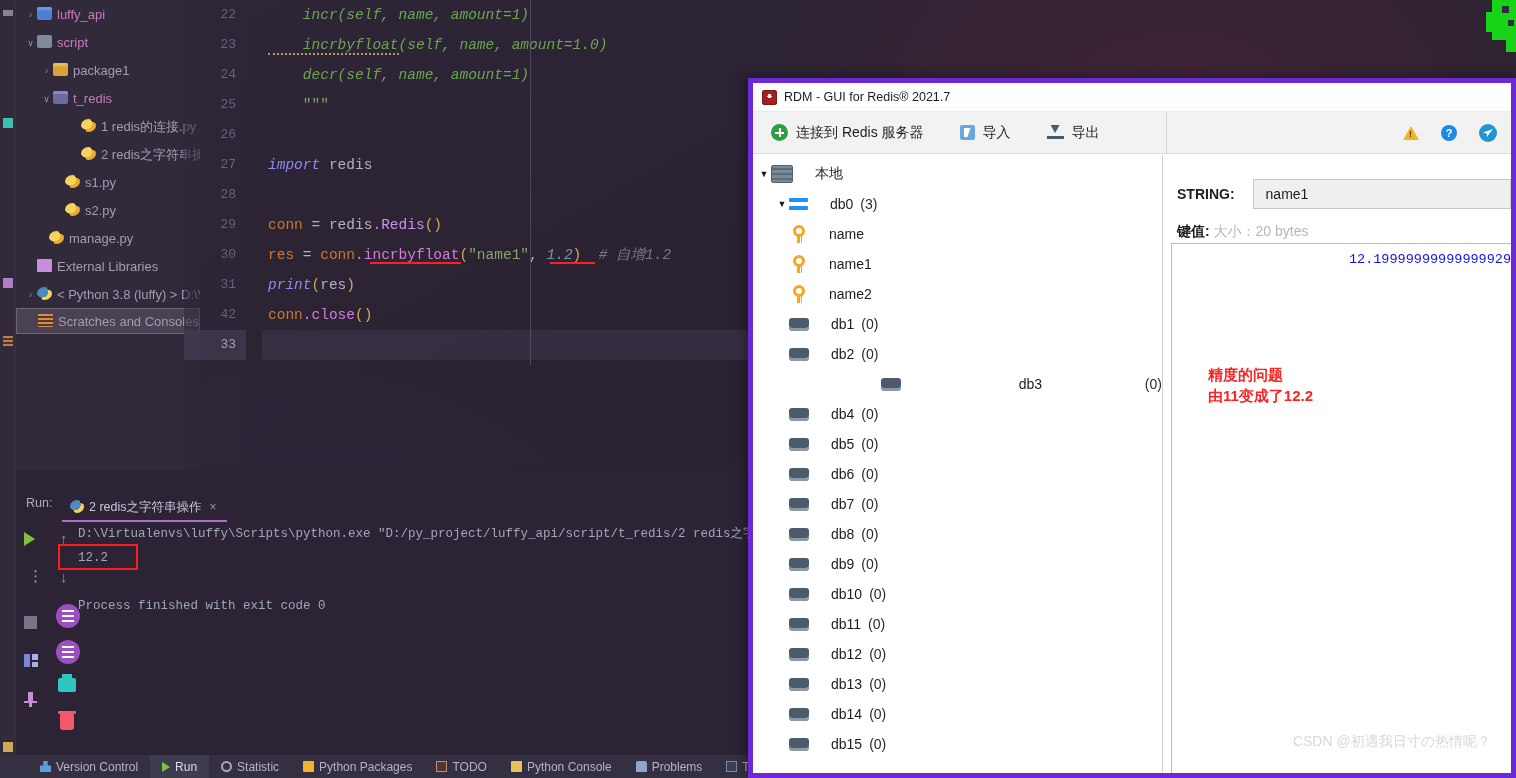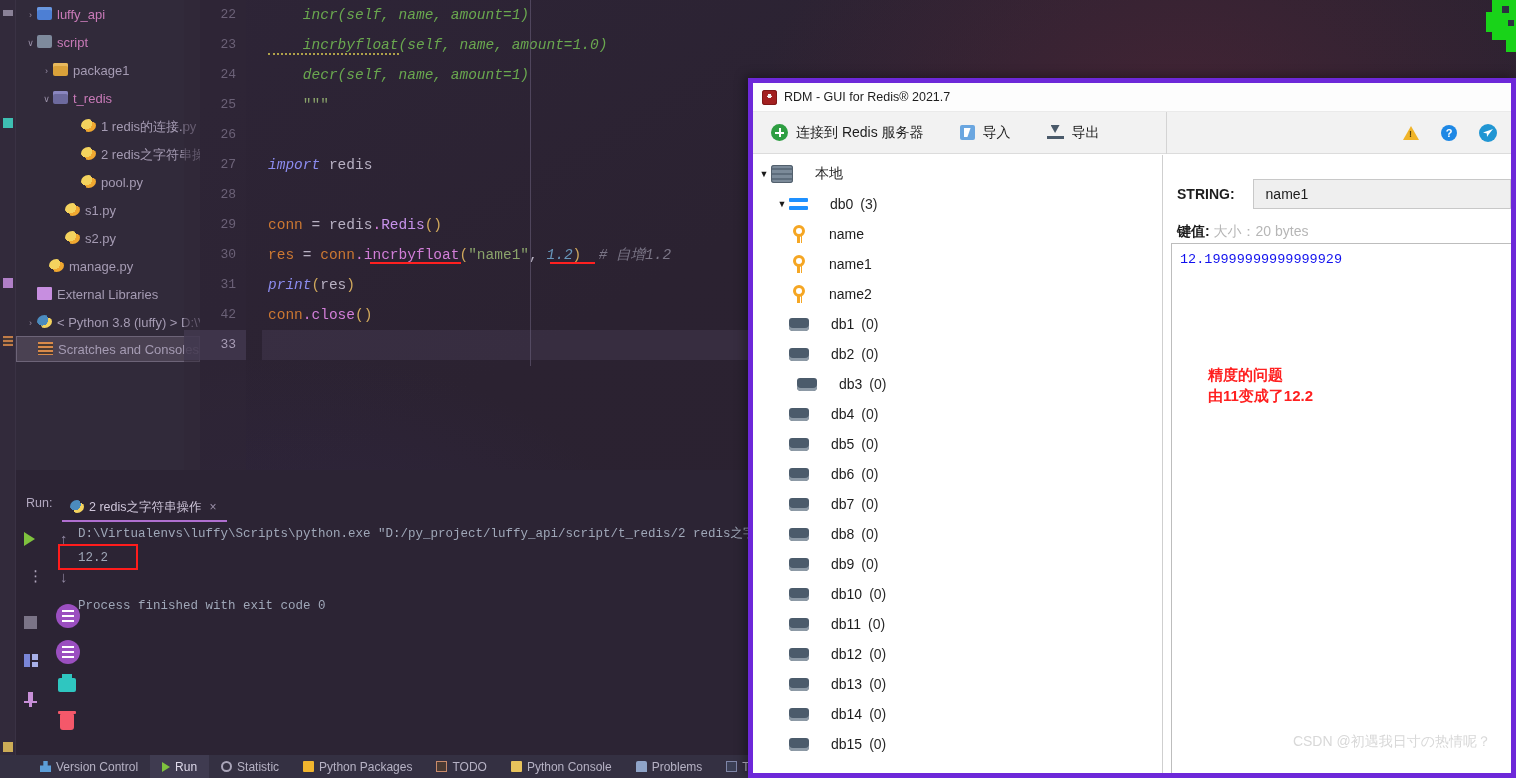--- a/index.html
+++ b/index.html
@@ -248,21 +248,21 @@
     display:flex; align-items:center; padding-left:12px; font-size:14px; margin-right: 0;
   }
   #keyval-row { padding: 14px 0 8px 14px; font-size: 14px; }
   #keyval-row b { font-weight: bold; }
   .muted { color:#b6b6b6; }
   #value-box {
     position:absolute; left: 8px; right: 0; top: 88px; bottom: 0;
     border-top:1px solid #bdbdbd; border-left:1px solid #bdbdbd;
     padding: 8px 0 0 8px;
   }
-  #value-text { color:#1111ee; font-family: "Liberation Mono", monospace; font-size: 13.5px; }
+  #value-text { color:#1111ee; font-family: "Liberation Mono", monospace; font-size: 13.5px; text-align: right; }
   #annot {
     position:absolute; left: 36px; top: 120px; color:#ff2020;
     font-size: 15px; line-height: 21px; font-weight: 600;
   }
   #watermark {
     position:absolute; right: 20px; bottom: 22px; color:#d8d8d8; font-size: 14px; white-space: nowrap;
   }
 
   
   #green-blob { position:absolute; right: 0; top: 0; width: 38px; height: 52px; }
@@ -283,21 +283,20 @@
     <div class="strip-ico" style="top:742px;background:#e8c35c;"></div>
   </div>
 
   <div id="tree">
       <div class="trow" style="padding-left: 8px;"><span class="arrow">›</span><span class="ico ico-folder-blue"></span><span class="tlabel c-pink">luffy_api</span></div>
       <div class="trow" style="padding-left: 8px;"><span class="arrow">∨</span><span class="ico ico-folder-mod"></span><span class="tlabel c-pink">script</span></div>
       <div class="trow" style="padding-left: 24px;"><span class="arrow">›</span><span class="ico ico-folder-pkg"></span><span class="tlabel c-mut">package1</span></div>
       <div class="trow" style="padding-left: 24px;"><span class="arrow">∨</span><span class="ico ico-folder-pur"></span><span class="tlabel c-pink">t_redis</span></div>
       <div class="trow" style="padding-left: 52px;"><span class="arrow"></span><span class="ico ico-py"></span><span class="tlabel c-mut">1 redis的连接.py</span></div>
       <div class="trow" style="padding-left: 52px;"><span class="arrow"></span><span class="ico ico-py"></span><span class="tlabel c-mut">2 redis之字符串操作.py</span></div>
-      <div class="trow" style="padding-left: 52px;"><span class="arrow"></span><span class="ico ico-py"></span><span class="tlabel c-mut">pool.py</span></div>
       <div class="trow" style="padding-left: 36px;"><span class="arrow"></span><span class="ico ico-py"></span><span class="tlabel c-mut">s1.py</span></div>
       <div class="trow" style="padding-left: 36px;"><span class="arrow"></span><span class="ico ico-py"></span><span class="tlabel c-mut">s2.py</span></div>
       <div class="trow" style="padding-left: 20px;"><span class="arrow"></span><span class="ico ico-py"></span><span class="tlabel c-mut">manage.py</span></div>
       <div class="trow" style="padding-left: 8px;"><span class="arrow"></span><span class="ico ico-lib"></span><span class="tlabel c-mut">External Libraries</span></div>
       <div class="trow" style="padding-left: 8px;"><span class="arrow">›</span><span class="ico ico-py2"></span><span class="tlabel c-mut">&lt; Python 3.8 (luffy) &gt;  D:\Vir</span></div>
       <div class="trow sel" style="padding-left: 8px;"><span class="arrow"></span><span class="ico ico-scratch"></span><span class="tlabel c-mut">Scratches and Consoles</span></div>
     </div>
 
   <div id="gutter">
       <div class="gnum">22</div>
@@ -492,21 +491,21 @@
             <span class="ico-db"></span>
             <span class="dbname">db1</span>
             <span class="dbcount">(0)</span>
           </div>
           <div class="dbrow" style="padding-left: 22px;">
             <span class="tri"></span>
             <span class="ico-db"></span>
             <span class="dbname">db2</span>
             <span class="dbcount">(0)</span>
           </div>
-          <div class="dbrow" style="padding-left: 30px;">
+          <div class="dbrow" style="padding-left: 18px; justify-content: space-between;">
             <span class="tri"></span>
             <span class="ico-db"></span>
             <span class="dbname">db3</span>
             <span class="dbcount">(0)</span>
           </div>
           <div class="dbrow" style="padding-left: 22px;">
             <span class="tri"></span>
             <span class="ico-db"></span>
             <span class="dbname">db4</span>
             <span class="dbcount">(0)</span>

